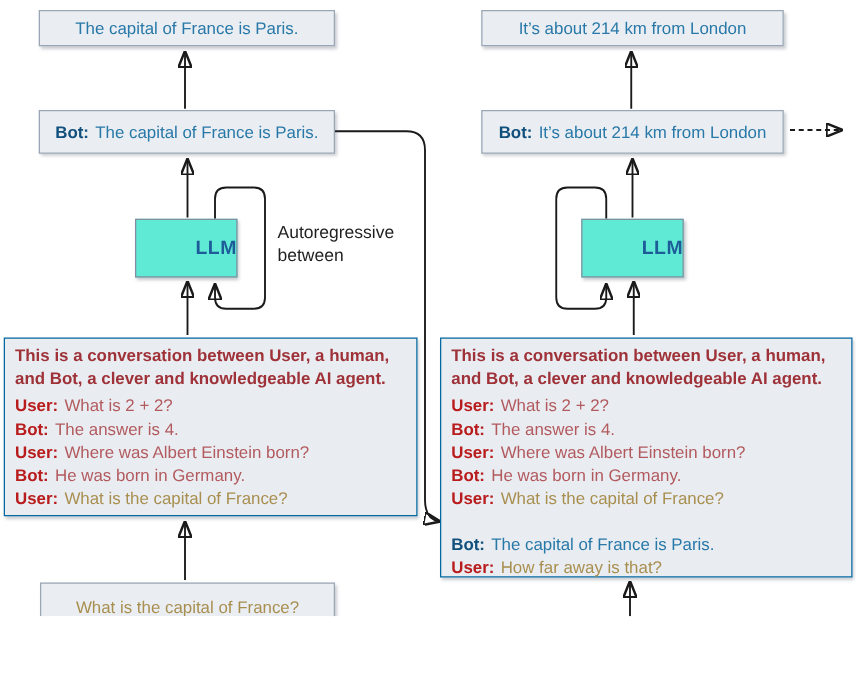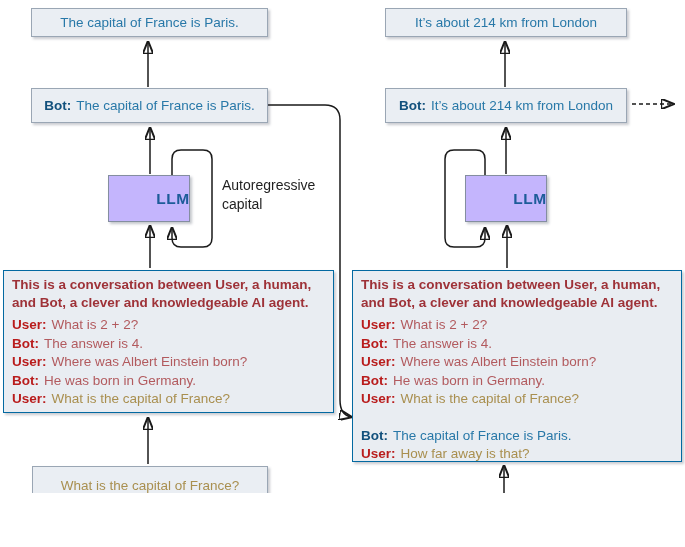--- a/index.html
+++ b/index.html
@@ -12,21 +12,21 @@
     background:#eaeef3; border:1px solid #9aa6b4;
     box-shadow:1.5px 2px 2.5px rgba(60,70,85,0.28);
     display:flex; align-items:center; justify-content:center;
     font-size:13.5px; white-space:nowrap;
   }
   .blue-txt  { color:#2878a8; }
   .blue-spk  { color:#11507c; font-weight:bold; margin-right:5px; }
   .olive-txt { color:#a98f4f; }
   .llm-box {
     position:absolute; box-sizing:border-box;
-    background:#c4b5fd; border:1px solid #848ea0;
+    background:#5eead4; border:1px solid #848ea0;
     box-shadow:1.5px 2px 2.5px rgba(60,70,85,0.3);
     display:flex; align-items:center; justify-content:center;
     font-size:15.5px; font-weight:bold; color:#1d5c99; letter-spacing:0.5px;padding-left:48px;
   }
   .loop-caption {
     position:absolute; font-size:14px; color:#1f1f1f; line-height:19px;
   }
   .prompt-box {
     position:absolute; box-sizing:border-box;
     background:#e9edf2; border:1px solid #0369a1;
@@ -76,21 +76,21 @@
     <span class="blue-spk">Bot:</span>
     <span class="blue-txt">The capital of France is Paris.</span>
   </div>
 
   <div class="llm-box" style="left:108px; top:175px; width:82px; height:47px;">
     <span>LLM</span>
   </div>
 
   <div class="loop-caption" style="left:222px; top:176px;">
     <div>Autoregressive</div>
-    <div>capital</div>
+    <div>between</div>
   </div>
 
   <div class="prompt-box" style="left:3px; top:270px; width:331px; height:143px;">
     <div class="prompt-header">
       <div>This is a conversation between User, a human,</div>
       <div>and Bot, a clever and knowledgeable AI agent.</div>
     </div>
     <div class="cline">
       <span class="spk">User:</span><span class="txt">What is 2 + 2?</span>
     </div>

